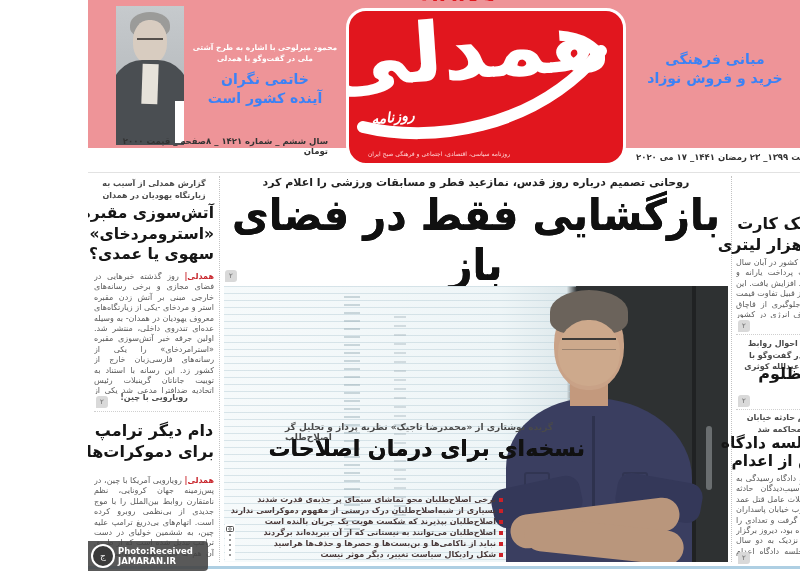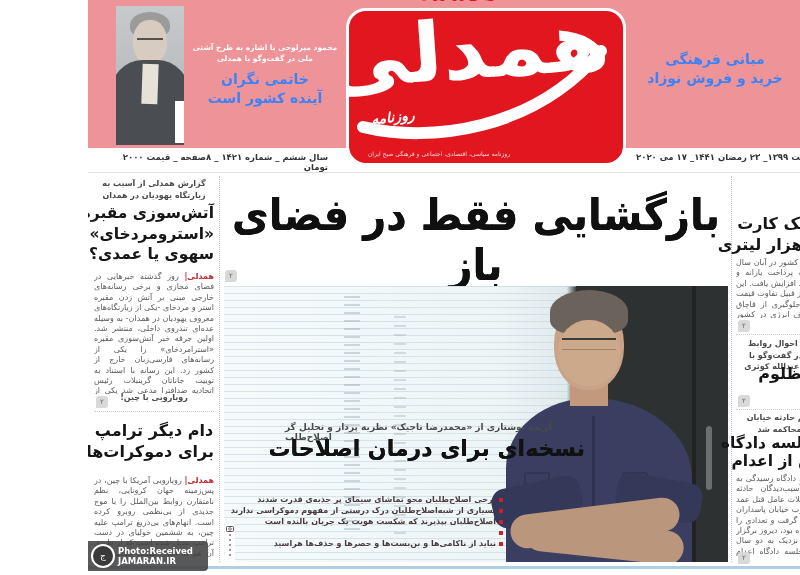--- a/index.html
+++ b/index.html
@@ -152,26 +152,27 @@
 
   <div class="abs photoR">
     <div class="head"></div>
     <div class="brows"></div>
     <div class="coat"></div>
     <div class="inner"></div>
     <div class="pbadge" style="position:absolute;left:3px;bottom:3px;">۴</div>
   </div>
 
   <div class="abs dateline" style="left:548px;top:152px;width:246px;text-align:left;direction:ltr;">یکشنبه ۲۸ اردیبهشت ۱۳۹۹_ ۲۳ رمضان ۱۴۴۱_ ۱۷ می ۲۰۲۰</div>
-  <div class="abs dateline" style="left:8px;top:152px;width:232px;text-align:right;">سال ششم _ شماره ۱۴۲۱ _ ۸صفحه _ قیمت ۲۰۰۰ تومان</div>
+  <div class="abs dateline" style="left:8px;top:136px;width:232px;text-align:right;">سال ششم _ شماره ۱۴۲۱ _ ۸صفحه _ قیمت ۲۰۰۰ تومان</div>
   <div class="abs rule-h" style="left:0;top:172px;width:800px;"></div>
 
   <div class="abs vline" style="left:131px;top:176px;height:386px;"></div>
   <div class="abs vline" style="left:643px;top:176px;height:386px;"></div>
 
+  <div class="abs c-kicker" style="left:150px;top:176px;width:476px;">روحانی تصمیم درباره روز قدس، نمازعید فطر و مسابقات ورزشی را اعلام کرد</div>
   <div class="abs c-headline" style="left:136px;top:194px;width:504px;">بازگشایی فقط در فضای باز</div>
   <div class="abs badge" style="left:137px;top:270px;">۲</div>
 
   <div class="abs scene">
     <div class="blinds"></div>
     <div class="notes1"></div>
     <div class="notes2"></div>
     <div class="cab-edge"></div>
     <div class="handle"></div>
 
@@ -199,24 +200,29 @@
       <div class="brow">
           <span class="bdot"></span>
           <span class="btxt">بسیاری از شبه‌اصلاح‌طلبان درک درستی از مفهوم دموکراسی ندارند</span>
         </div>
       <div class="brow">
           <span class="bdot"></span>
           <span class="btxt">اصلاح‌طلبان بپذیرند که شکست هویت یک جریان بالنده است</span>
         </div>
       <div class="brow">
           <span class="bdot"></span>
+          <span class="btxt">اصلاح‌طلبان می‌توانند به نیستانی که از آن ببریده‌اند برگردند</span>
         </div>
       <div class="brow">
           <span class="bdot"></span>
           <span class="btxt">نباید از ناکامی‌ها و بن‌بست‌ها و حصرها و حذف‌ها هراسید</span>
+        </div>
+      <div class="brow">
+          <span class="bdot"></span>
+          <span class="btxt">شکل رادیکال سیاست تغییر، دیگر موثر نیست</span>
         </div>
     </div>
   </div>
 
   <div class="abs cam-strip">
     <svg width="8" height="7" viewBox="0 0 8 7">
       <rect x="0.5" y="1.5" width="7" height="5" rx="1" fill="none" stroke="#555" stroke-width="1"></rect>
       <circle cx="4" cy="4" r="1.3" fill="none" stroke="#555" stroke-width="0.8"></circle>
     </svg>
     <div class="cam-ticks"></div>

